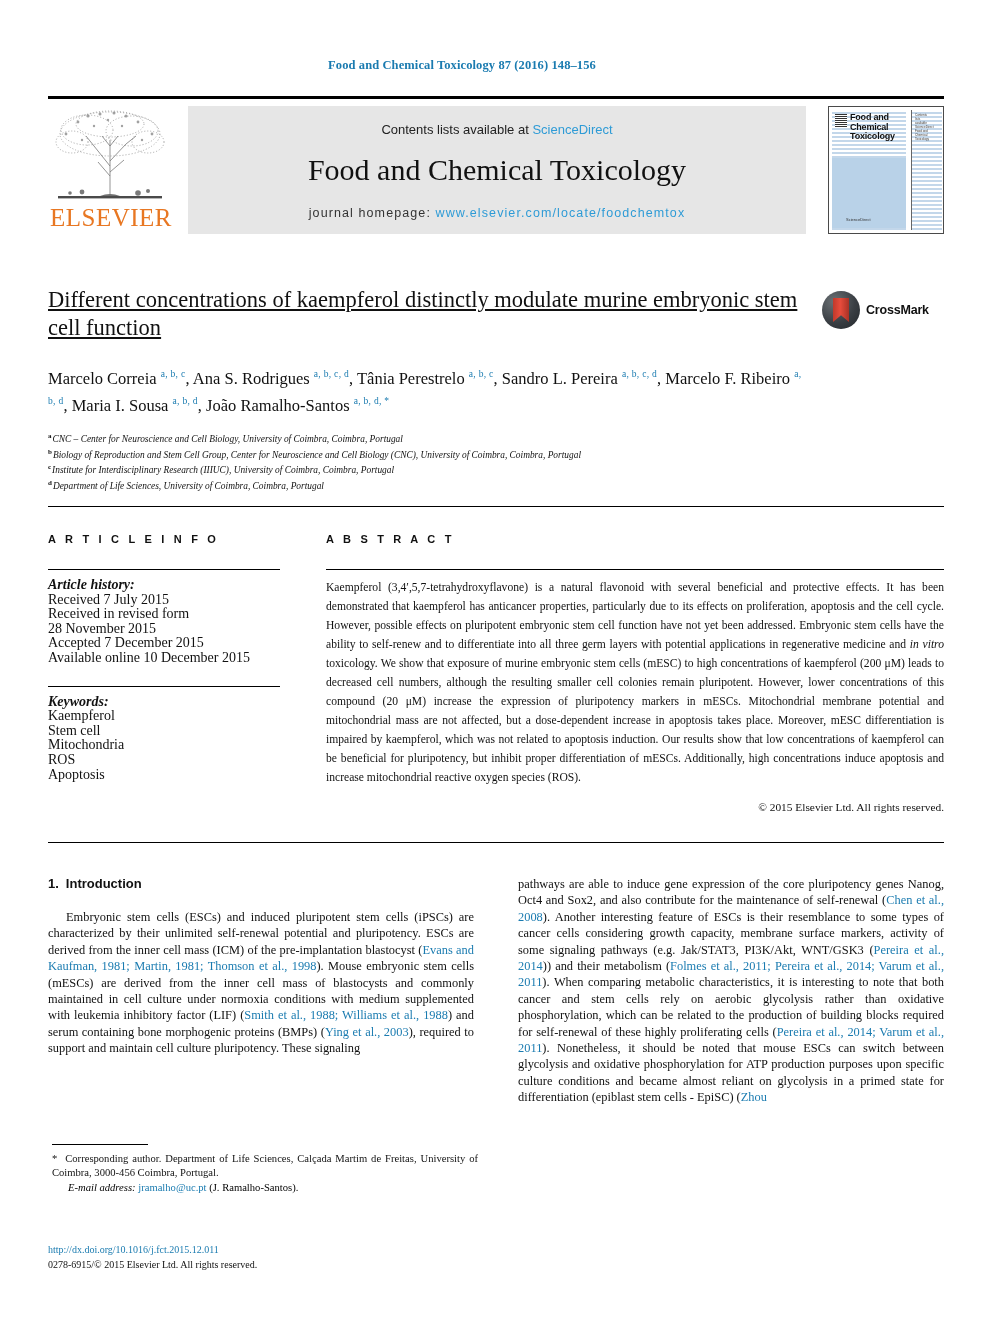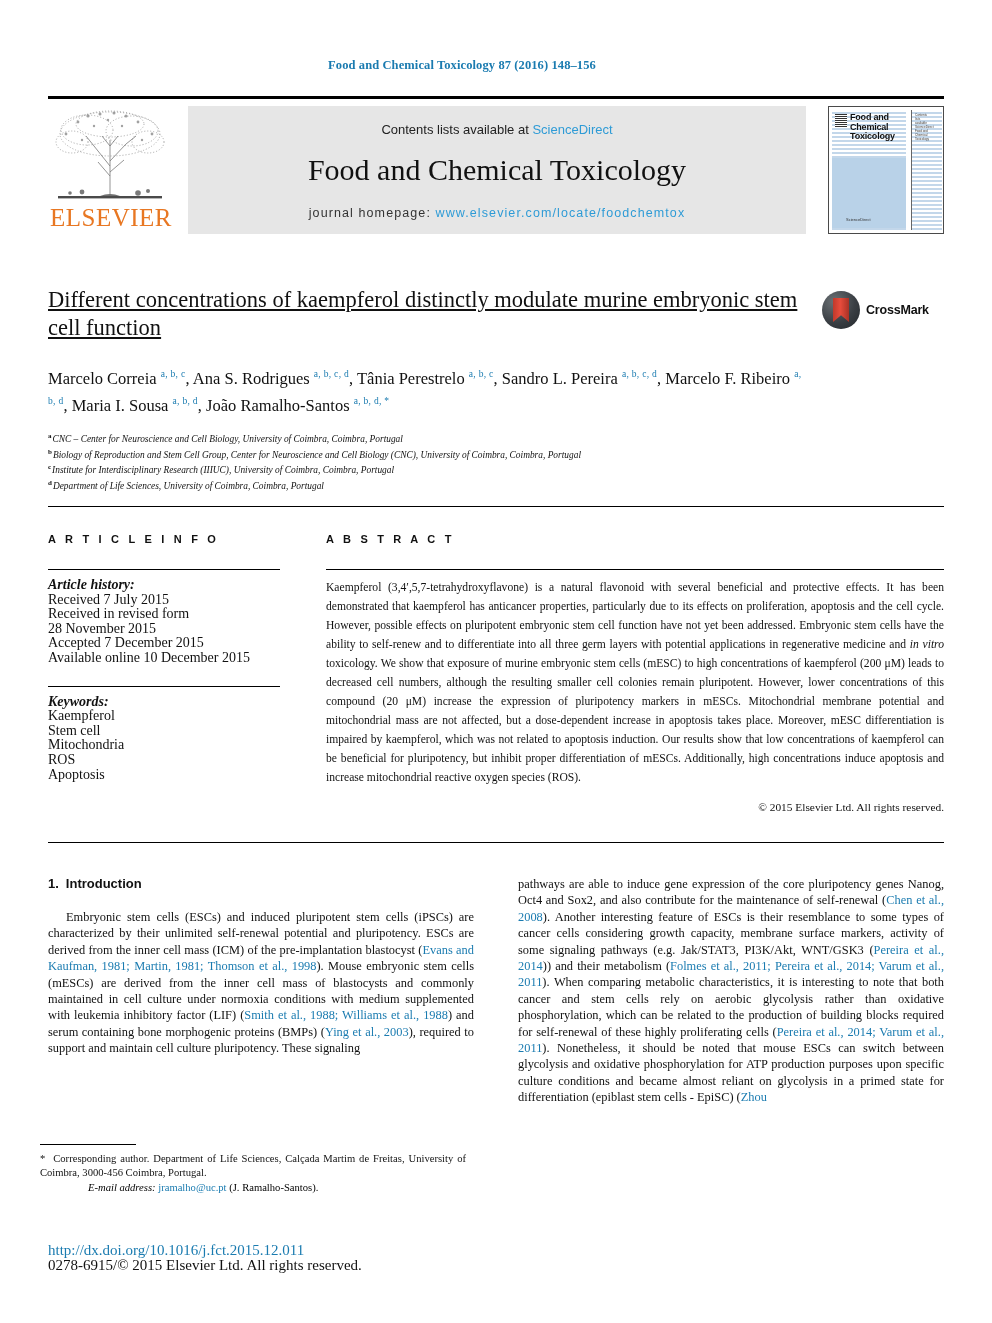--- a/index.html
+++ b/index.html
@@ -402,21 +402,21 @@
     color: #111;
     margin: 0;
   }
   .body-text.indent { text-indent: 18px; }
   .ref { color: #1a7bb0; }
 
   
   .footnote {
     position: absolute;
     top: 1144px;
-    left: 40px;
+    left: 52px;
     width: 426px;
   }
   .footnote-rule {
     width: 96px;
     height: 1px;
     background: #000;
     margin-bottom: 7px;
   }
   .footnote-text {
     font-family: "Liberation Serif", serif;
@@ -425,28 +425,28 @@
     color: #111;
     text-align: justify;
   }
   .footnote-text .star { margin-right: 4px; }
   .footnote-email {
     margin-top: 2px;
     text-indent: 16px;
     font-size: 10.6px;
     line-height: 13.6px;
   }
-  .footnote-email .lbl { font-style: italic; margin-left: 32px; }
+  .footnote-email .lbl { font-style: italic; }
   .doi-block {
     position: absolute;
     top: 1243px;
     left: 48px;
     width: 426px;
     font-family: "Liberation Serif", serif;
-    font-size: 15px;
+    font-size: 10px;
     line-height: 14.6px;
     color: #111;
   }
   .doi-block .doi-link {
     color: #1a7bb0;
   }
 </style>
 </head>
 <body>
 

